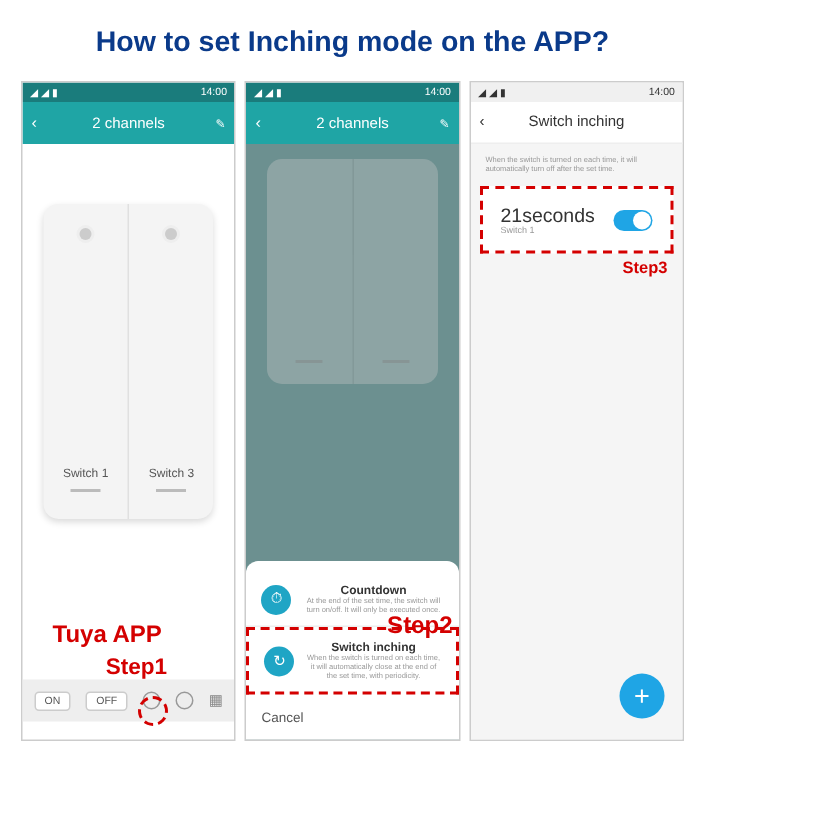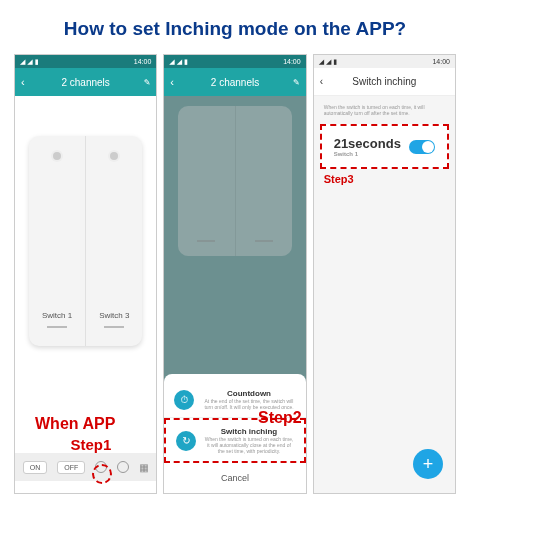--- a/index.html
+++ b/index.html
@@ -32,36 +32,36 @@
   .p2 .switchghost { margin: 10px 14px; height: 150px; background: rgba(200,200,200,0.6); border-radius: 10px; display: flex; opacity: 0.6; }
   .p2 .switchghost .g { flex:1; border-right:1px solid rgba(0,0,0,0.1); display:flex; align-items:flex-end; justify-content:center; padding-bottom:14px; }
   .p2 .switchghost .g:last-child{border:none;}
   .p2 .switchghost .gw { width:18px; height:2px; background:#999; }
   .p2 .sheet { position: absolute; bottom: 0; left: 0; right: 0; background: #fff; border-radius: 8px 8px 0 0; padding: 8px 0 0; }
   .p2 .option { display: flex; align-items: center; padding: 7px 10px; border-bottom: 1px solid #eee; gap: 8px; position: relative; }
   .p2 .opcircle { width: 20px; height: 20px; background: #1fa5c5; border-radius: 50%; display: flex; align-items: center; justify-content: center; color: #fff; font-size: 10px; flex-shrink: 0; }
   .p2 .optxt { flex: 1; text-align: center; }
   .p2 .optitle { font-size: 8px; color: #333; font-weight: bold; }
   .p2 .opdesc { font-size: 5px; color: #999; line-height: 1.2; }
-  .p2 .cancel { text-align: center; padding: 10px; font-size: 9px; color: #555; }
+  .p2 .cancel { padding: 10px; font-size: 9px; color: #555; }
   .p2 .step2-box { border: 2px dashed #d40000; }
   .p2 .step2-label { position: absolute; bottom: 66px; right: 4px; color: #d40000; font-size: 16px; font-weight: bold; z-index: 5; }
 
   
   .p3 .header3 { height: 28px; background: #fff; display: flex; align-items: center; justify-content: center; font-size: 10px; color: #333; border-bottom: 1px solid #eee; position: relative; }
   .p3 .header3 .back { position: absolute; left: 6px; color: #333; }
   .p3 .statusbar { background: #f0f0f0; color: #333; }
   .p3 .body3 { background: #f5f5f5; height: calc(100% - 41px); position: relative; }
   .p3 .hint { font-size: 5px; color: #999; padding: 8px 10px; }
-  .p3 .card { background: #fff; margin: 0 6px; padding: 10px 12px; display: flex; align-items: center; justify-content: space-between; border: 2px dashed #d40000; font-weight: bold; }
+  .p3 .card { background: #fff; margin: 0 6px; padding: 10px 12px; display: flex; align-items: center; justify-content: space-between; border: 2px dashed #d40000; }
   .p3 .cardtxt .v { font-size: 13px; color: #333; }
   .p3 .cardtxt .s { font-size: 6px; color: #999; }
   .p3 .toggle { width: 26px; height: 14px; background: #1fa5e5; border-radius: 7px; position: relative; }
   .p3 .toggle::after { content:''; position:absolute; right:1px; top:1px; width:12px; height:12px; background:#fff; border-radius:50%; }
-  .p3 .step3-label { color: #d40000; font-size: 11px; font-weight: bold; text-align: left; padding: 4px 10px; }
+  .p3 .step3-label { color: #d40000; font-size: 11px; font-weight: bold; text-align: right; padding: 4px 10px; }
   .p3 .fab { position: absolute; bottom: 14px; right: 12px; width: 30px; height: 30px; background: #1fa5e5; border-radius: 50%; color: #fff; display: flex; align-items: center; justify-content: center; font-size: 18px; }
 </style>
 </head>
 <body>
 
 <div class="frame">
   <div class="title">How to set Inching mode  on the APP?</div>
   <div class="phones">
 
     <div class="phone p1">
@@ -79,21 +79,21 @@
           <span class="bulb"></span>
           <div class="swlabel">Switch 1</div>
           <div class="swline"></div>
         </div>
         <div class="sw">
           <span class="bulb"></span>
           <div class="swlabel">Switch 3</div>
           <div class="swline"></div>
         </div>
       </div>
-      <div class="tuya">When APP</div>
+      <div class="tuya">Tuya APP</div>
       <div class="bottombar">
         <span class="btn">ON</span>
         <span class="btn">OFF</span>
         <span class="icon"></span>
         <span class="icon"></span>
         <span style="font-size:10px;color:#888;">▦</span>
       </div>
       <div class="step1-circle"></div>
       <div class="step1-label">Step1</div>
     </div>

